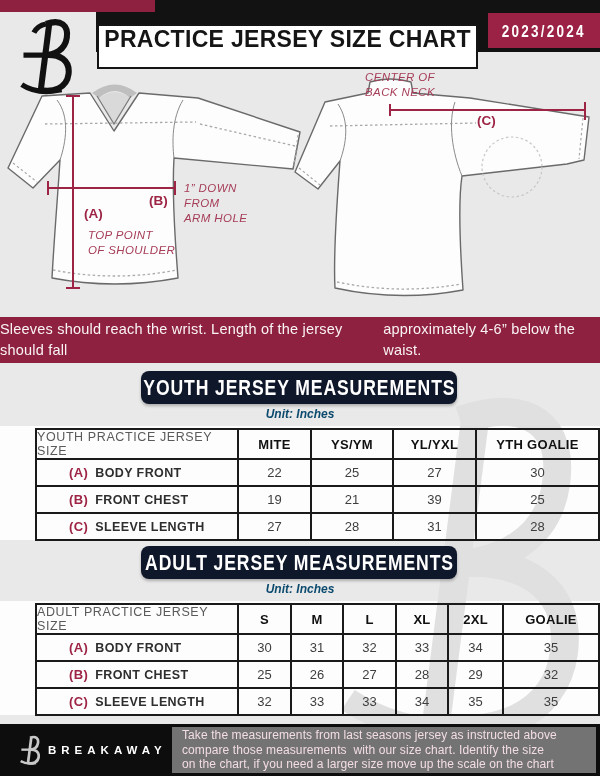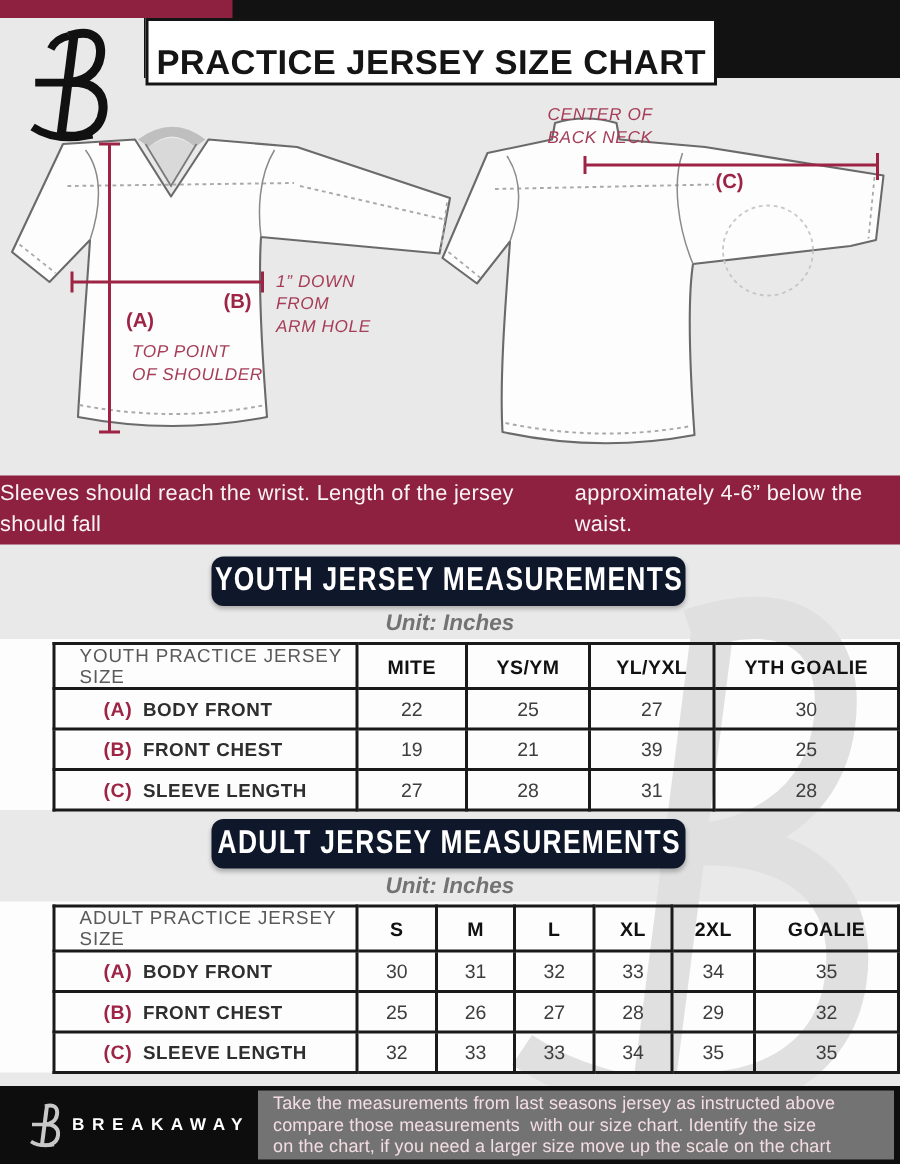--- a/index.html
+++ b/index.html
@@ -3,22 +3,22 @@
 <meta charset="utf-8">
 <style>
   html,body{margin:0;padding:0;}
   body{width:600px;height:776px;overflow:hidden;font-family:"Liberation Sans",sans-serif;background:#e9e9e9;}
   .page{position:relative;width:600px;height:776px;background:#e9e9e9;overflow:hidden;}
   .abs{position:absolute;}
 
   
   .hdr-black{left:96px;top:0;width:504px;height:52px;background:#121212;z-index:4;}
   .hdr-maroon-strip{left:0;top:0;width:155px;height:12px;background:#8e2140;z-index:5;}
-  .title-box{left:97px;top:12px;width:381px;height:45px;background:#ffffff;border:2px solid #141414;
-             box-sizing:border-box;z-index:6;display:flex;align-items:flex-end;justify-content:center;}
+  .title-box{left:97px;top:24px;width:381px;height:45px;background:#ffffff;border:2px solid #141414;
+             box-sizing:border-box;z-index:6;display:flex;align-items:flex-start;justify-content:center;}
   .title-box span{font-size:23px;font-weight:800;color:#151515;letter-spacing:.3px;white-space:nowrap;}
   .year-box{left:488px;top:13px;width:112px;height:35px;background:#9b2245;z-index:6;
             display:flex;align-items:center;justify-content:center;}
   .year-box span{color:#fff;font-weight:800;font-size:15px;letter-spacing:2.5px;transform:scale(.9,1.15);}
   .logo-main{left:20px;top:15px;z-index:6;}
 
   
   .diagram-svg{left:0;top:62px;z-index:3;}
   .anno{z-index:4;color:#a63d58;font-style:italic;font-size:11.5px;line-height:15px;letter-spacing:.4px;white-space:pre-line;font-weight:500;}
   .anno-key{z-index:4;color:#9d2444;font-weight:800;font-size:13.5px;font-style:normal;}
@@ -29,26 +29,26 @@
   .banner div{color:#faf3f5;font-size:14.5px;line-height:21px;font-weight:500;letter-spacing:.2px;}
 
   
   .band{left:0;width:600px;height:114px;background:#fdfdfd;z-index:1;}
   .watermark{left:290px;top:388px;z-index:2;opacity:1;}
 
   
   .sec-head{left:141px;width:316px;height:33px;background:#0f172a;border-radius:8px;z-index:3;
             display:flex;align-items:center;justify-content:center;box-shadow:0 2px 3px rgba(0,0,0,.25);}
   .sec-head span{color:#fff;font-weight:800;font-size:20px;letter-spacing:1px;display:inline-block;transform:scale(.88,1.1);white-space:nowrap;}
-  .unit{left:0;width:600px;text-align:center;z-index:3;font-style:italic;font-weight:600;font-size:15px;color:#737373;}
+  .unit{left:0;width:600px;text-align:center;z-index:3;font-style:italic;font-weight:600;font-size:12px;color:#0c4a6e;}
 
   
   table.tbl{left:35px;width:563px;z-index:3;position:absolute;border-collapse:collapse;table-layout:fixed;background:transparent;}
   .tbl td{border:2px solid #1a1a1a;height:25px;padding:0;background:transparent;}
-  .tbl td.lblh{font-size:12.5px;color:#5a5a5a;letter-spacing:.6px;padding-left:16px;}
+  .tbl td.lblh{font-size:12.5px;color:#5a5a5a;letter-spacing:.6px;}
   .tbl td.colh{font-size:13px;font-weight:700;color:#111;text-align:center;letter-spacing:.3px;}
   .tbl td.lbl{padding-left:32px;font-size:12.5px;color:#2e2e2e;letter-spacing:.4px;font-weight:600;}
   .tbl td.lbl .key{color:#9d2444;font-weight:800;font-size:13px;margin-right:7px;}
   .tbl td.val{font-size:13px;color:#3e3e3e;text-align:center;}
 
   
   .footer{left:0;top:724px;width:600px;height:52px;background:#0d0d0d;z-index:5;}
   .footer-logo{position:absolute;left:20px;top:11px;}
   .brand{position:absolute;left:48px;top:0;height:52px;display:flex;align-items:center;
          color:#fff;font-size:11.5px;font-weight:700;letter-spacing:5px;}
@@ -68,20 +68,23 @@
       <path d="M 34 6 L 24 84" stroke="#111" stroke-width="7"></path>
       <path d="M 30 8 C 48 2 56 10 54 24 C 52 38 40 44 27 44" stroke="#111" stroke-width="7"></path>
       <path d="M 27 44 C 46 42 58 50 56 66 C 54 82 38 88 22 84" stroke="#111" stroke-width="7"></path>
       <path d="M 30 8 Q 20 10 16 18" stroke="#111" stroke-width="6"></path>
       <path d="M 4 44 L 38 44" stroke="#111" stroke-width="6"></path>
       <path d="M 2 78 Q 20 90 48 84" stroke="#111" stroke-width="6"></path>
     </svg>
   </div>
   <div class="abs title-box">
     <span>PRACTICE JERSEY SIZE CHART</span>
+  </div>
+  <div class="abs year-box">
+    <span>2023/2024</span>
   </div>
 
   <svg class="abs diagram-svg" width="600" height="252" viewBox="0 0 600 252">
 
     <g>
       <path d="M 42 34 L 8 106 L 33 126 L 60 98 C 58 130 54 178 52 216 Q 115 228 178 216 C 175 178 172 128 174 96 L 293 107 L 300 70 L 198 36 L 139 31 L 114 69 L 90 31 Z" fill="#fdfdfd" stroke="#6a6a6a" stroke-width="1.4" stroke-linejoin="round"></path>
       <path d="M 92 31 Q 115 14 137 31 L 130 36 Q 115 22 99 36 Z" fill="#bfbfbf"></path>
       <path d="M 99 36 Q 115 24 130 36 L 114 62 Z" fill="#d9d9d9"></path>
       <path d="M 97 34 L 114 62 L 131 34" fill="none" stroke="#7a7a7a" stroke-width="1.2"></path>
       <path d="M 45 62 L 196 60 M 200 62 L 295 84" stroke="#a9a9a9" stroke-width="1.3" stroke-dasharray="2.5 2.5" fill="none"></path>

